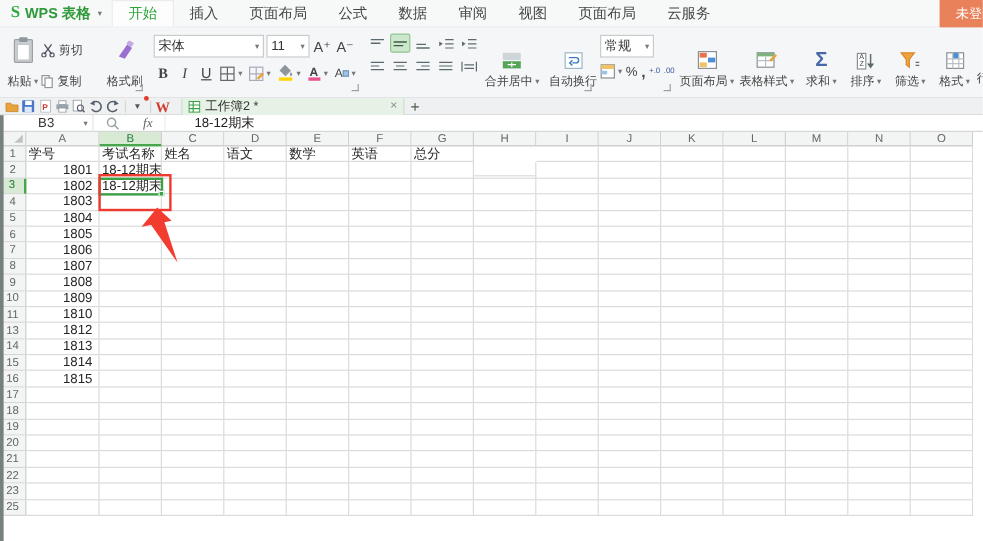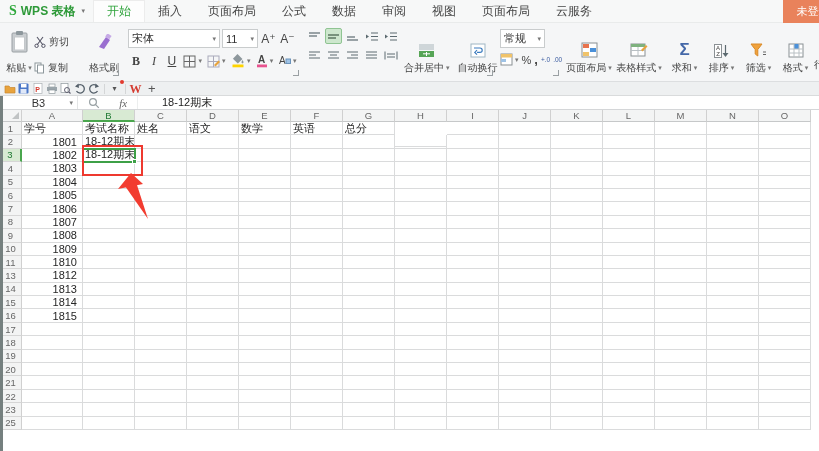--- a/index.html
+++ b/index.html
@@ -463,20 +463,30 @@
   <div class="qbtn">
     <svg width="12" height="11" viewBox="0 0 12 11">
         <path d="M9 3 A4.2 4.2 0 1 0 9.5 8" fill="none" stroke="#55606a" stroke-width="1.3"></path>
         <path d="M7.5 0.5 L11 3.5 L7 5 Z" fill="#55606a"></path>
       </svg>
   </div>
   <div class="vdiv"></div>
   <div class="qbtn qcaret">▾</div>
   <div class="vdiv"></div>
   <div class="qbtn wicon">W</div>
+  <div id="doc-tab">
+    <svg width="10" height="10" viewBox="0 0 10 10">
+        <rect x="0.5" y="0.5" width="9" height="9" fill="#fff" stroke="#3da047"></rect>
+        <line x1="0.5" y1="3.5" x2="9.5" y2="3.5" stroke="#3da047"></line>
+        <line x1="0.5" y1="6.5" x2="9.5" y2="6.5" stroke="#3da047"></line>
+        <line x1="4" y1="0.5" x2="4" y2="9.5" stroke="#3da047"></line>
+      </svg>
+    <span class="ttl">工作簿2 *</span>
+    <span class="close">×</span>
+  </div>
   <div id="new-tab-btn">+</div>
 </div>
 
 <div id="formulabar">
   <div id="namebox">
     <span>B3</span>
     <span class="caret">▾</span>
   </div>
   <div id="fx-zone">
     <svg width="12" height="12" viewBox="0 0 12 12">

